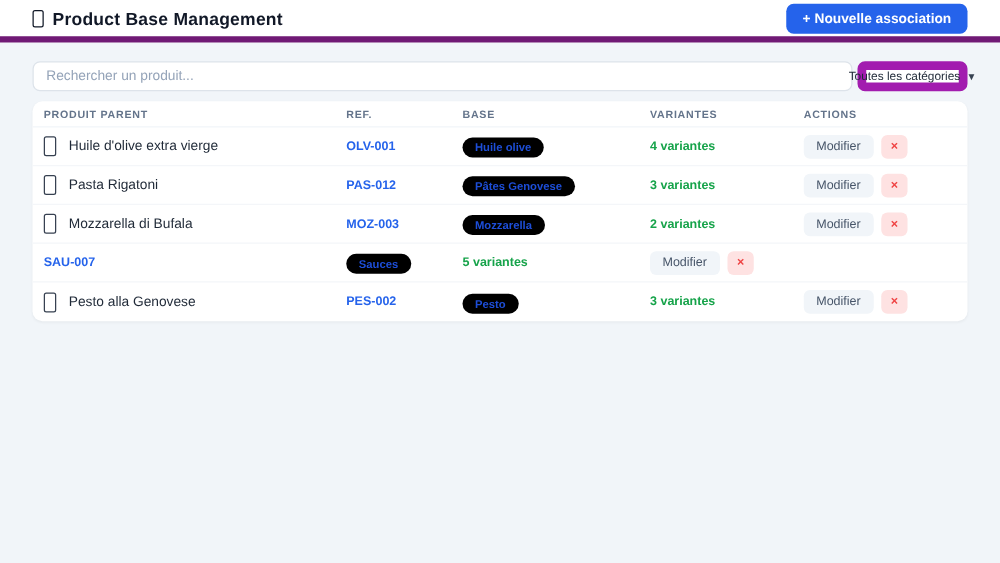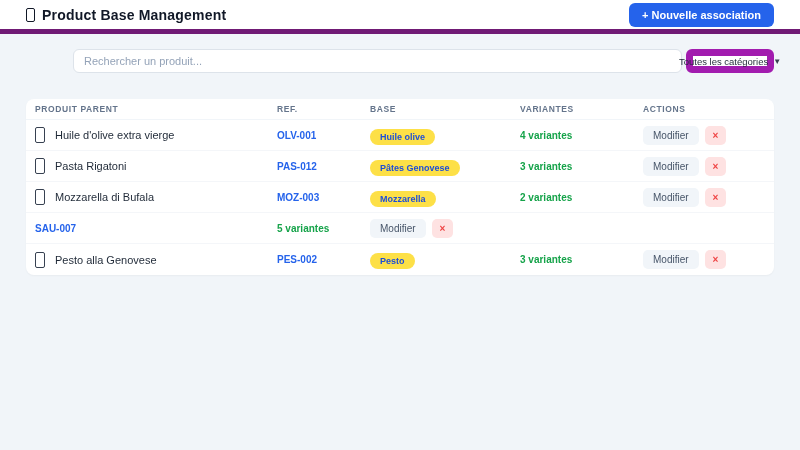--- a/index.html
+++ b/index.html
@@ -42,22 +42,21 @@
     border: none;
     border-radius: 6px;
     padding: 6px 13px;
     cursor: pointer;
   }
 
   
   .filters {
     display: flex;
     gap: 4px;
-    padding: 15px 26px 26px 26px;
-    margin-left: 47px;
+    padding: 15px 26px 8px 26px;
   }
   .search-input {
     flex: 1;
     height: 24px;
     background: #ffffff;
     border: 1px solid #dde3ea;
     border-radius: 6px;
     font-size: 11px;
     font-family: "Liberation Sans", sans-serif;
     color: #1f2937;
@@ -108,21 +107,21 @@
   .trow {
     height: 31px;
     border-bottom: 1px solid #f4f6f9;
   }
   .trow:last-child { border-bottom: none; }
   .cell-name { display: flex; align-items: center; gap: 10px; }
   .product-name { font-size: 11px; color: #1f2937; }
   .ref { font-size: 10px; font-weight: bold; color: #2563eb; }
   .badge {
     display: inline-block;
-    background: #fde047;
+    background: #000000;
     color: #1d4ed8;
     font-size: 9px;
     font-weight: bold;
     padding: 3px 10px;
     border-radius: 999px;
     white-space: nowrap;
   }
   .variants { font-size: 10px; font-weight: bold; color: #16a34a; }
   .actions { display: flex; align-items: center; gap: 6px; }
   .btn-modify {
@@ -212,20 +211,21 @@
     <div><span class="badge">Mozzarella</span></div>
     <div class="variants">2 variantes</div>
     <div class="actions">
       <button class="btn-modify">Modifier</button>
       <button class="btn-delete">×</button>
     </div>
   </div>
 
   <div class="tgrid trow">
     <div class="ref">SAU-007</div>
+    <div><span class="badge">Sauces</span></div>
     <div class="variants">5 variantes</div>
     <div class="actions">
       <button class="btn-modify">Modifier</button>
       <button class="btn-delete">×</button>
     </div>
   </div>
 
   <div class="tgrid trow">
     <div class="cell-name">
       <span class="tofu small"></span>

